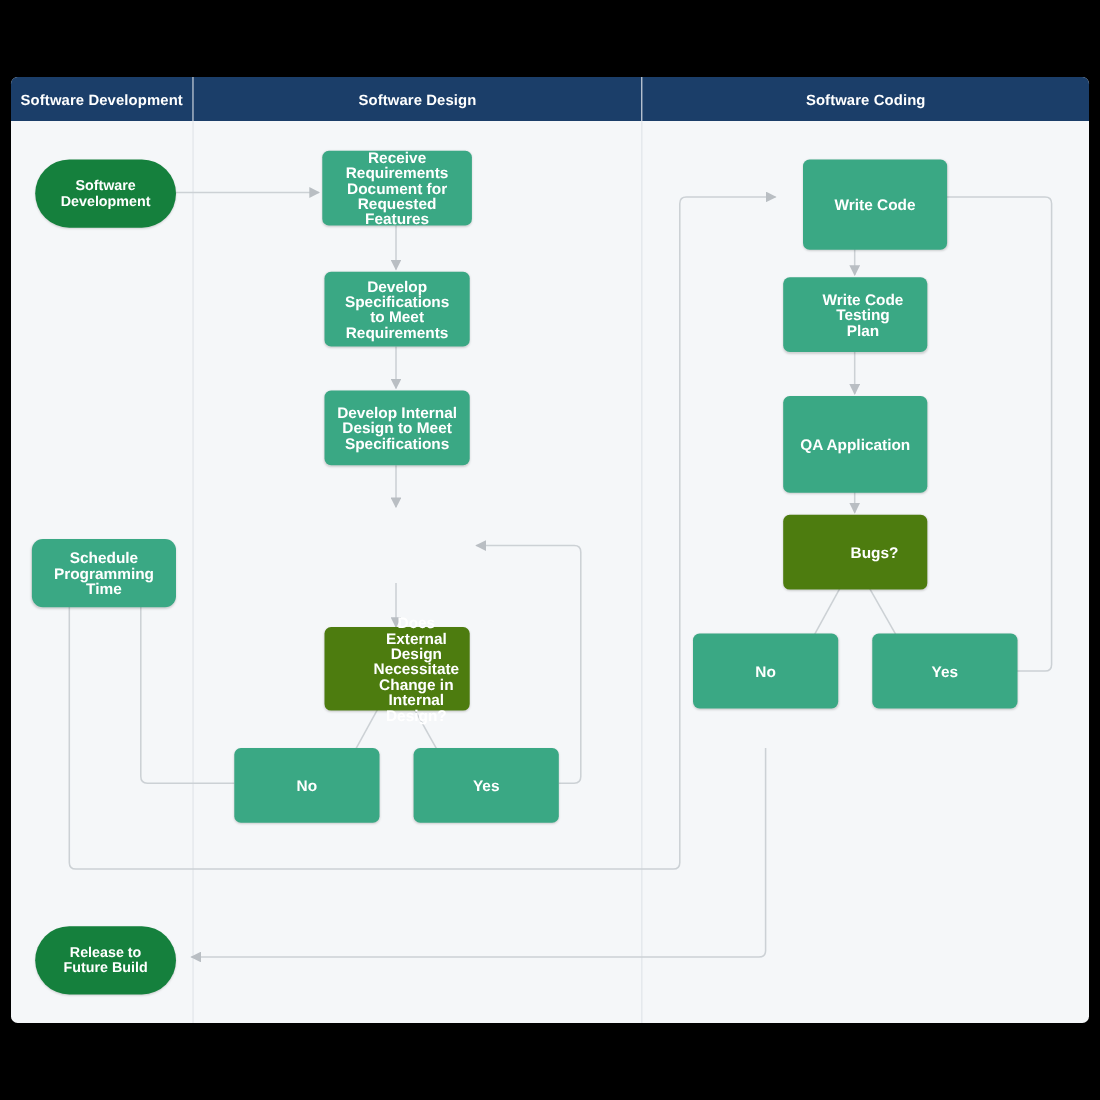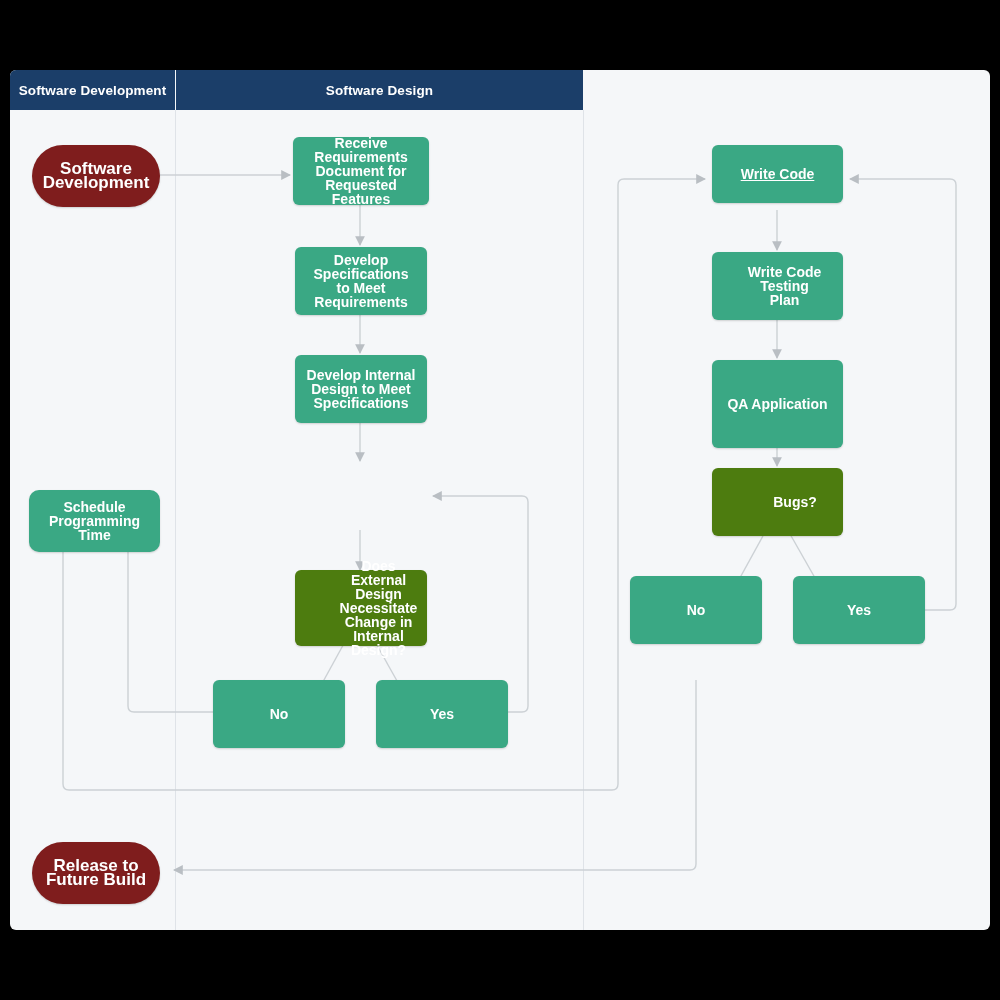--- a/index.html
+++ b/index.html
@@ -73,36 +73,39 @@
     font-weight: bold;
     line-height: 14px;
     padding: 4px 6px;
     border-radius: 6px;
     box-shadow: 0 1px 2px rgba(0,0,0,0.16);
     white-space: pre-line;
   }
   .node.process { background: #3aa884; }
   .node.decision { background: #4d7c0f; padding-left: 41px; }
   .node.terminator {
-    background: #7f1d1d;
+    background: #15803d;
     border-radius: 40px;
-    font-size: 17px;
+    font-size: 13px;
   }
 </style>
 </head>
 <body>
 
 <div id="canvas">
   <div id="board">
 
     <div class="lane-header" style="left:0px; width:166px;">
       <span>Software Development</span>
     </div>
     <div class="lane-header" style="left:166px; width:408px;">
       <span>Software Design</span>
+    </div>
+    <div class="lane-header" style="left:574px; width:406px; border-right:none;">
+      <span>Software Coding</span>
     </div>
 
     <div class="lane-body" style="left:0px; width:166px;"></div>
     <div class="lane-body" style="left:166px; width:408px;"></div>
     <div class="lane-body last" style="left:574px; width:406px;"></div>
 
     <svg class="connectors" viewBox="0 0 980 860">
       <defs>
         <marker id="arrow" viewBox="0 0 10 10" refX="9" refY="5" markerWidth="7" markerHeight="7" orient="auto-start-reverse">
           <path d="M 0 0 L 10 5 L 0 10 z" fill="#b9bec3"></path>
@@ -186,21 +189,21 @@
     </div>
 
     <div class="node process" style="left:203px; top:610px; width:132px; height:68px;">
       <span>No</span>
     </div>
 
     <div class="node process" style="left:366px; top:610px; width:132px; height:68px;">
       <span>Yes</span>
     </div>
 
-    <div class="node process" style="left:702px; top:75px; width:131px; height:58px;text-decoration:underline;">
+    <div class="node process" style="left:720px; top:75px; width:131px; height:82px;">
       <span>Write Code</span>
     </div>
 
     <div class="node process" style="left:702px; top:182px; width:131px; height:68px;padding-left:20px;">
       <span>Write  Code Testing
 Plan</span>
     </div>
 
     <div class="node process" style="left:702px; top:290px; width:131px; height:88px;">
       <span>QA Application</span>

